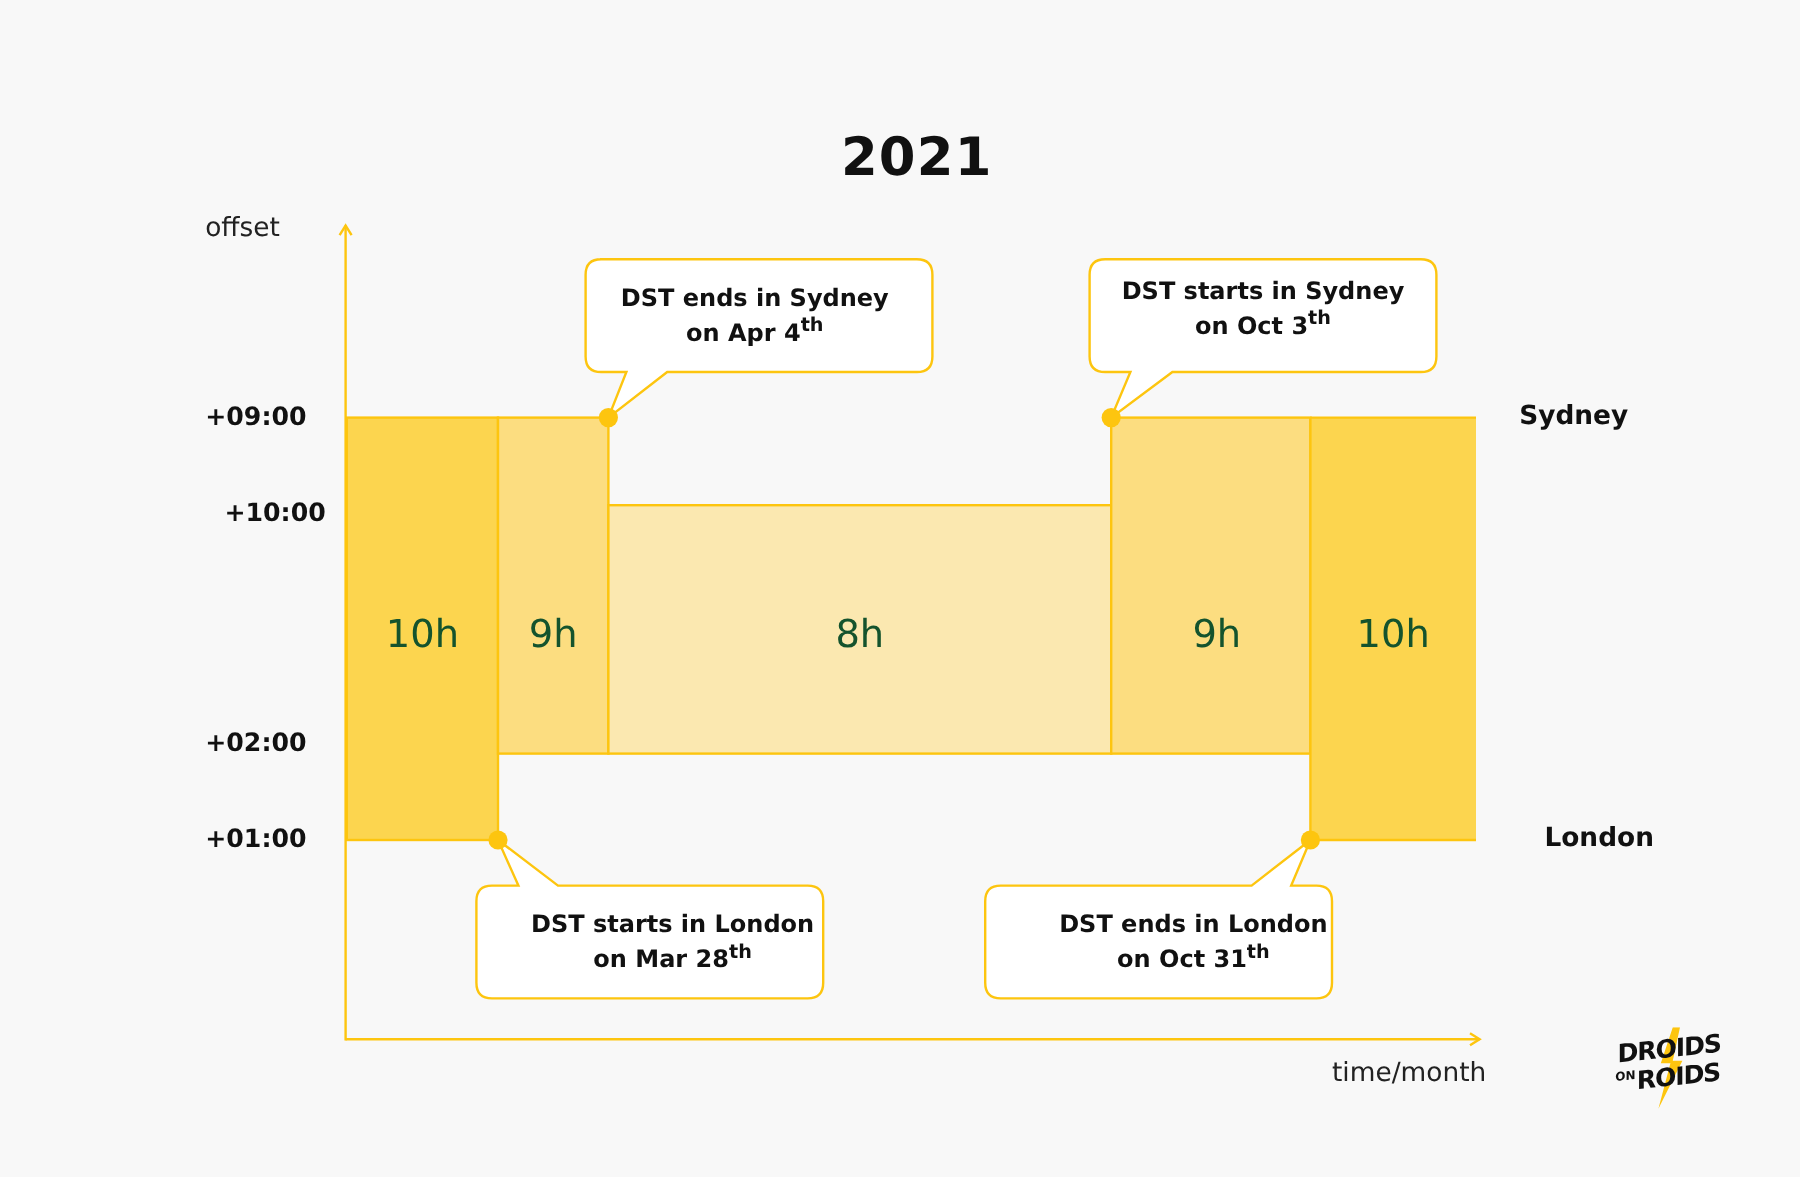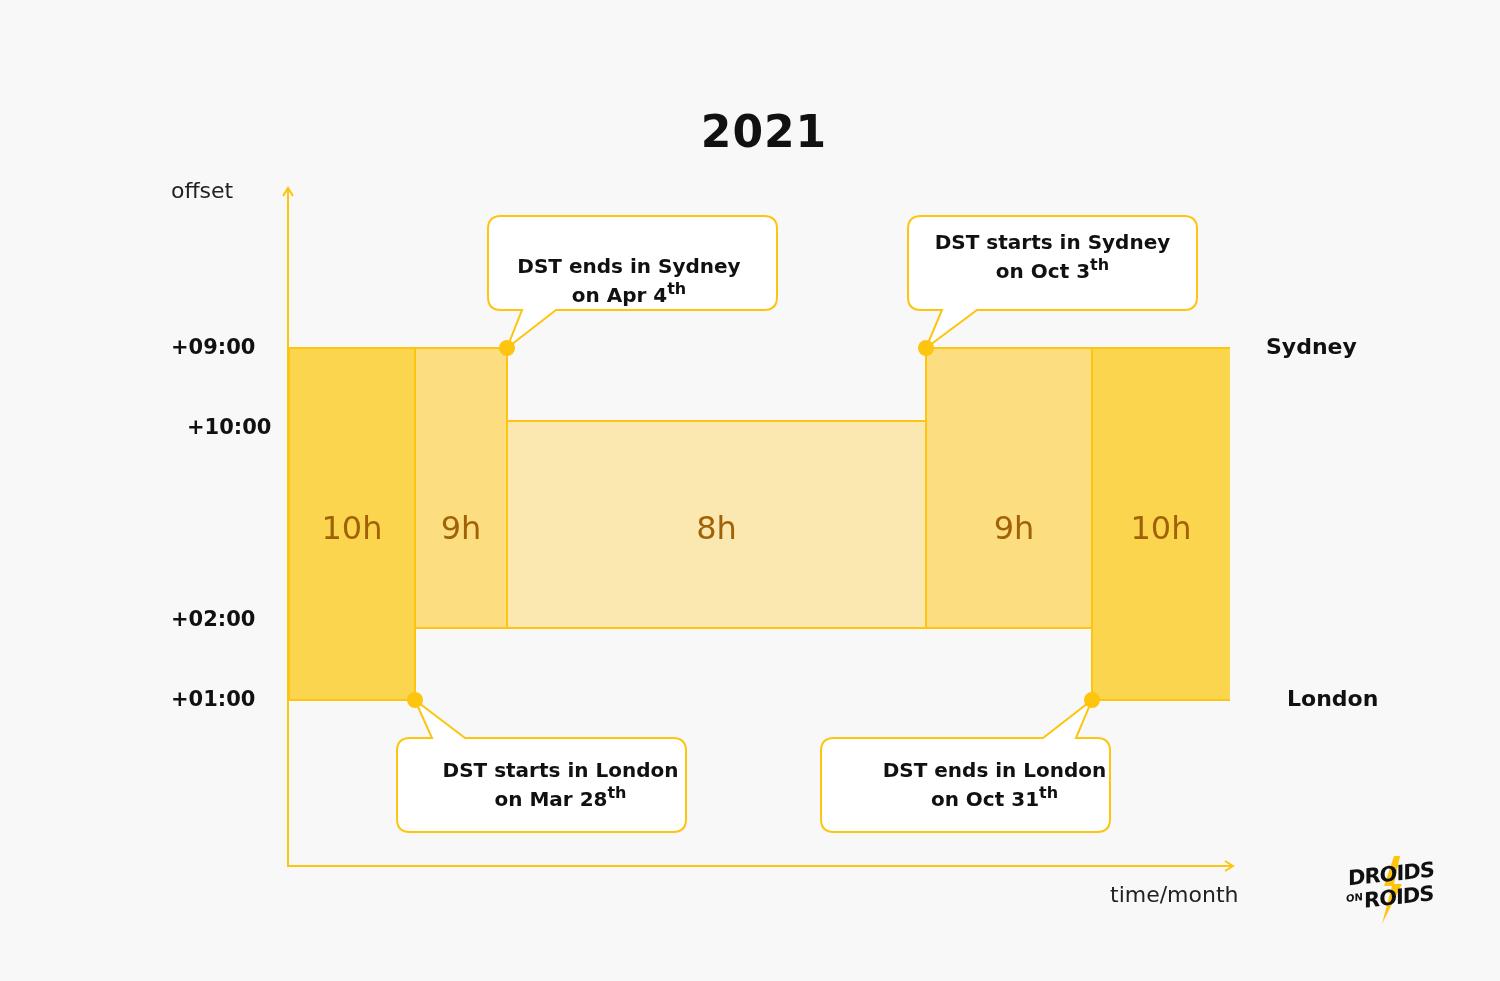--- a/index.html
+++ b/index.html
@@ -22,21 +22,21 @@
   }
   .tick-label {
     font-size: 21px; font-weight: bold; color: #111;
   }
   .city-label {
     font-size: 22px; font-weight: bold; color: #111;
   }
   svg.chart { position: absolute; left: 0; top: 0; }
   .block-label {
     position: absolute;
-    font-size: 32px; font-weight: normal; color: #a16207;
+    font-size: 32px; font-weight: normal; color: #14532d;
     text-align: center;
     display: flex; align-items: center; justify-content: center;
   }
   .callout {
     position: absolute;
     display: flex; flex-direction: column; align-items: center; justify-content: center;
     font-size: 20px; font-weight: bold; color: #111;
     text-align: center; line-height: 29px;
   }
   .callout sup { font-size: 16px; vertical-align: 8px; line-height: 0; }
@@ -88,21 +88,21 @@
   <path d="M834,738 H1043 L1092,700 L1076,738 H1097 Q1110,738 1110,751 V819 Q1110,832 1097,832 H834 Q821,832 821,819 V751 Q821,738 834,738 Z" fill="#ffffff" stroke="#FDC50F" stroke-width="2"></path>
   <circle cx="1092" cy="700" r="8" fill="#FDC50F"></circle>
 </svg>
 
 <div class="block-label" style="left:289px; top:500px; width:126px; height:56px;">10h</div>
 <div class="block-label" style="left:415px; top:500px; width:92px; height:56px;">9h</div>
 <div class="block-label" style="left:507px; top:500px; width:419px; height:56px;">8h</div>
 <div class="block-label" style="left:926px; top:500px; width:176px; height:56px;">9h</div>
 <div class="block-label" style="left:1092px; top:500px; width:138px; height:56px;">10h</div>
 
-<div class="callout" style="left:488px; top:216px; width:282px; height:94px;justify-content:flex-end;">
+<div class="callout" style="left:488px; top:216px; width:282px; height:94px;">
   <div>DST ends in Sydney</div>
   <div><span>on Apr 4</span><sup>th</sup></div>
 </div>
 <div class="callout" style="left:908px; top:216px; width:289px; height:82px;">
   <div>DST starts in Sydney</div>
   <div><span>on Oct 3</span><sup>th</sup></div>
 </div>
 <div class="callout" style="left:397px; top:738px; width:289px; height:94px;padding-left:19px;">
   <div>DST starts in London</div>
   <div><span>on Mar 28</span><sup>th</sup></div>

